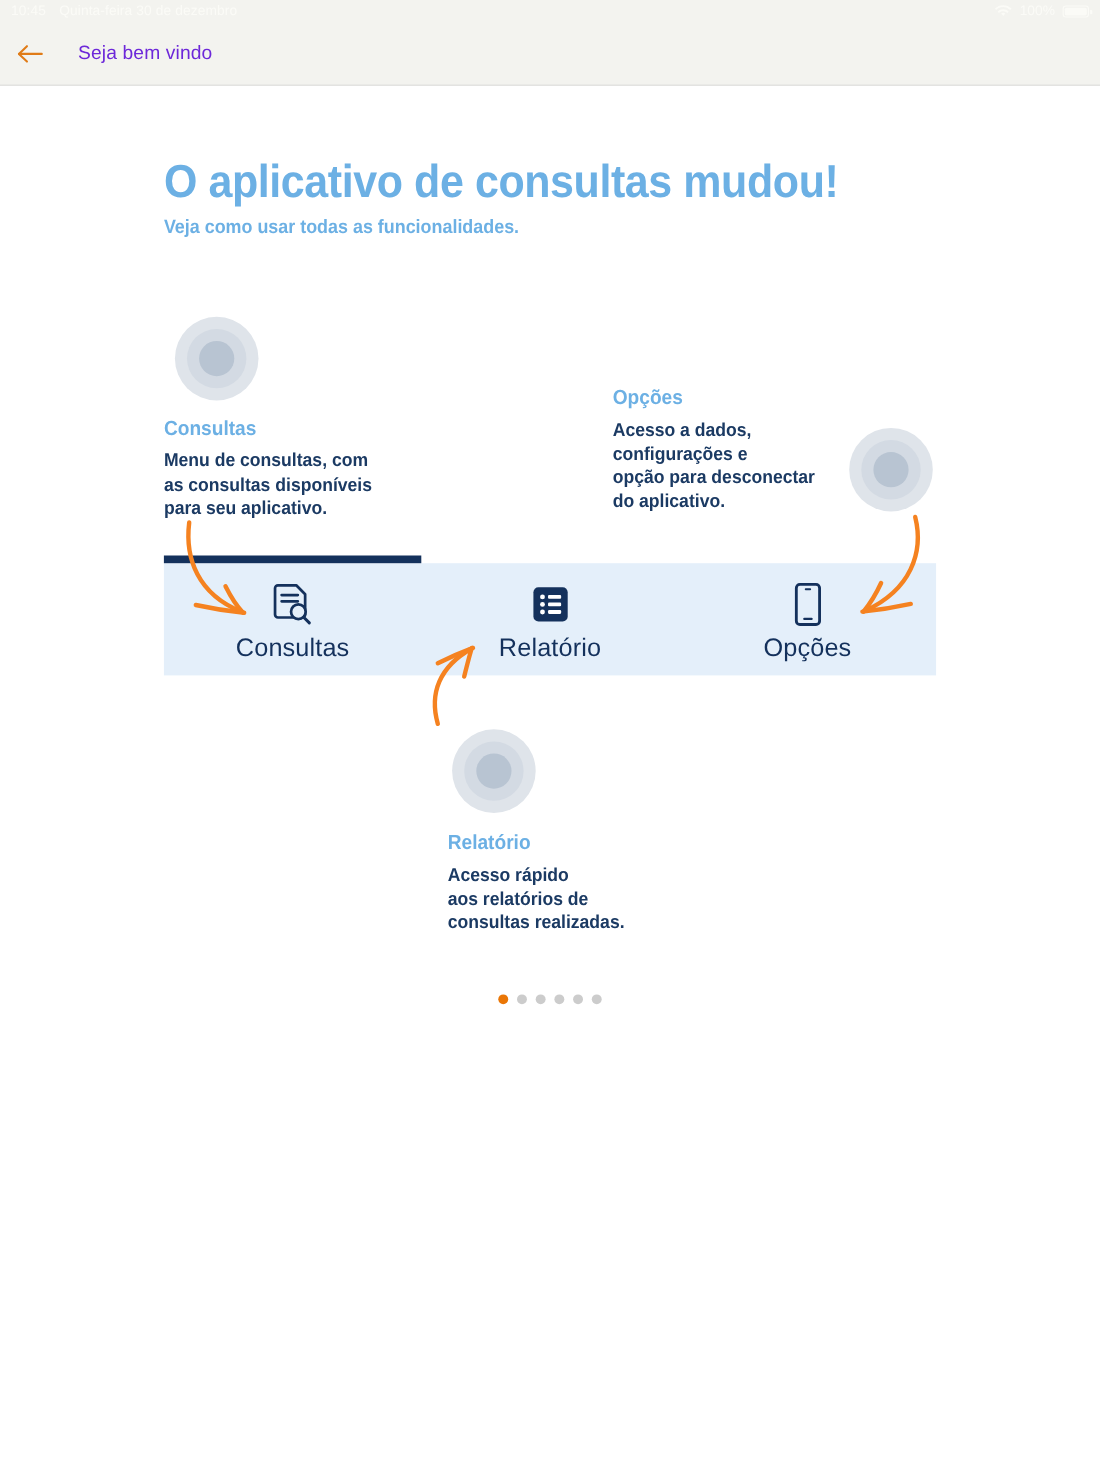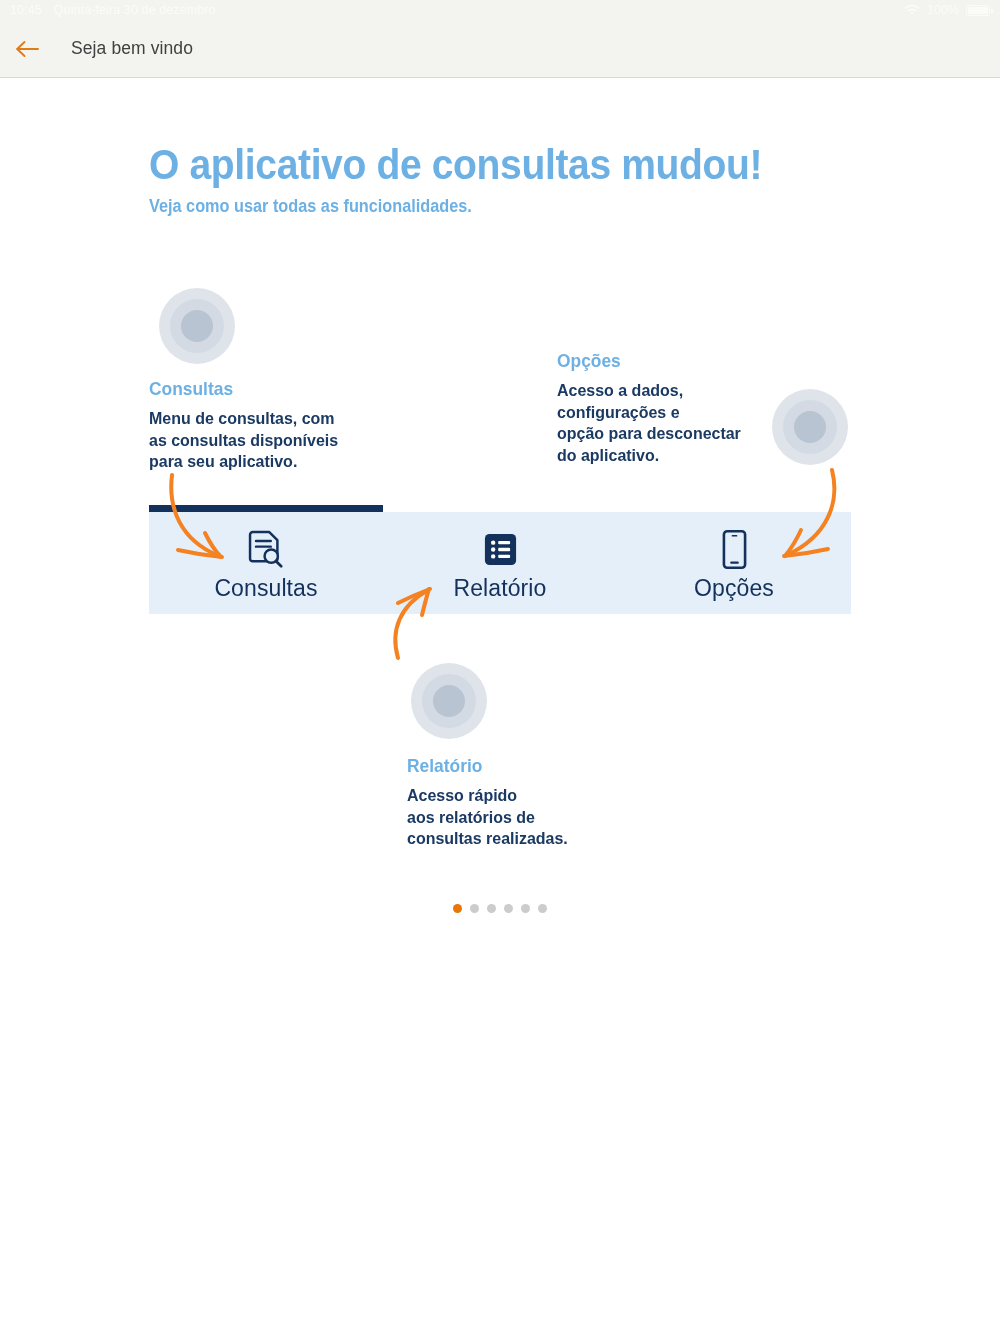--- a/index.html
+++ b/index.html
@@ -83,21 +83,21 @@
     width: 54px;
     height: 58px;
     display: flex;
     align-items: center;
     justify-content: center;
     cursor: pointer;
   }
   .back-btn svg { display: block; }
   .header-title {
     font-size: 17.5px;
-    color: #404040;
+    color: #6d28d9;
     letter-spacing: .1px;
     margin-left: 17px;
   }
 
   
   .content {
     position: absolute;
     top: 78px; left: 0;
     width: 1000px;
     height: 932px;

